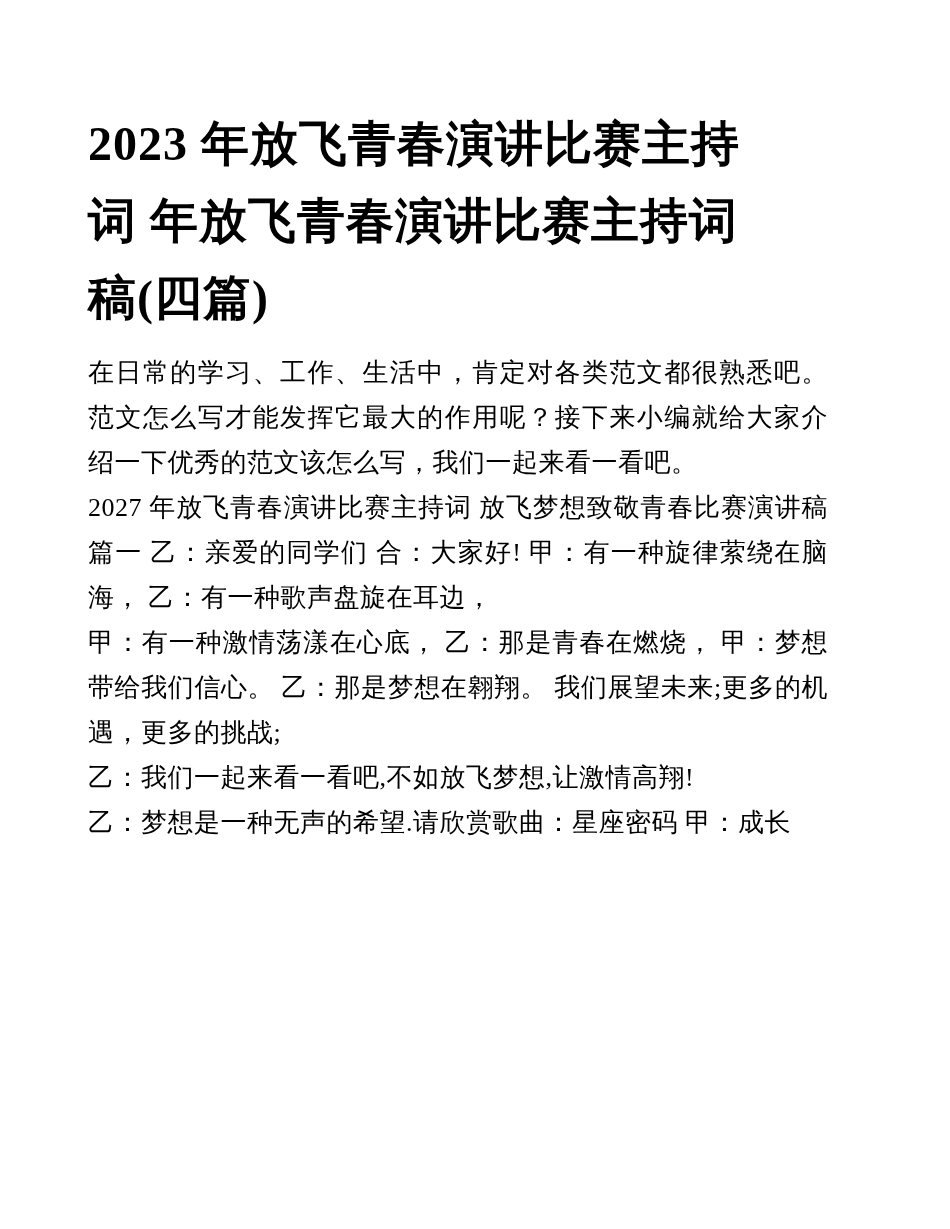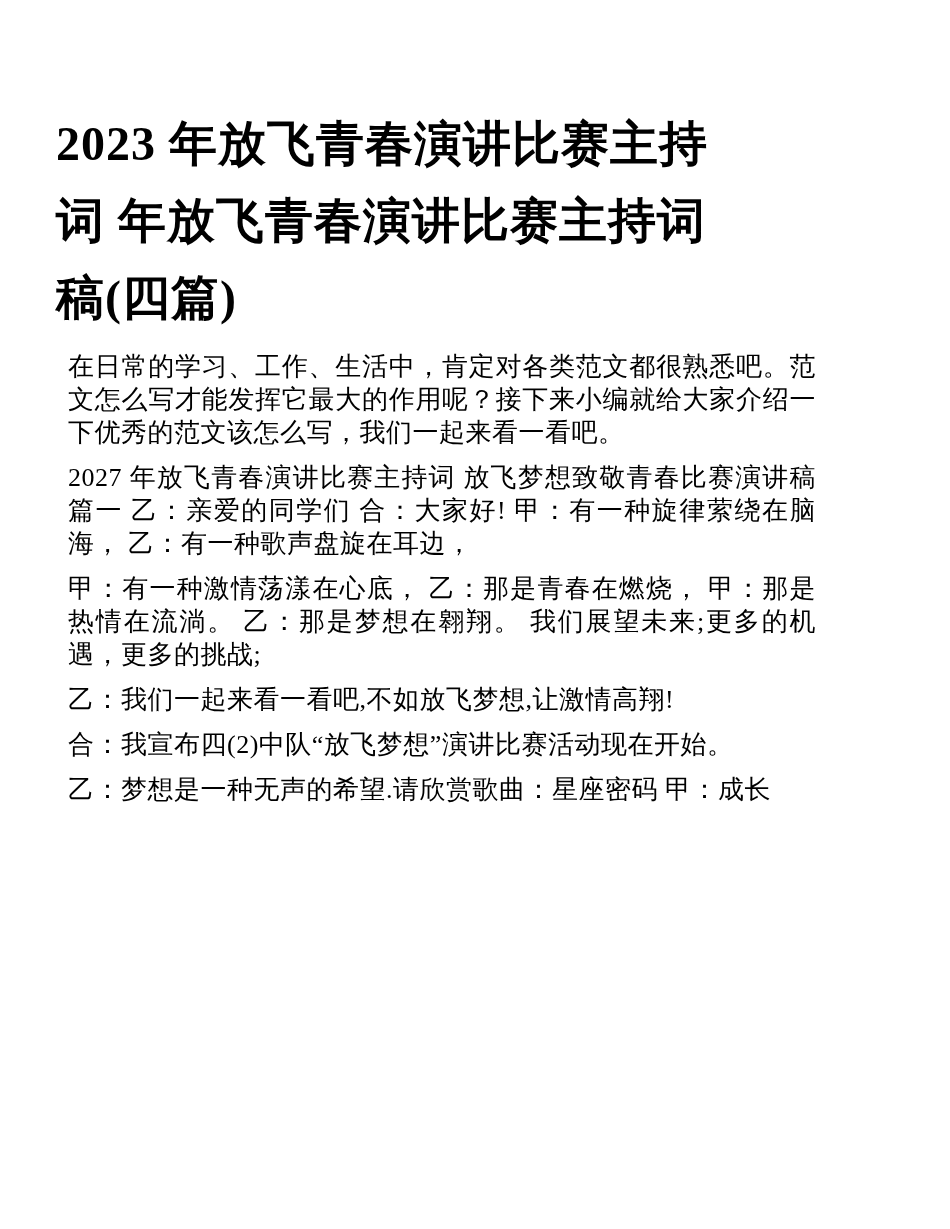--- a/index.html
+++ b/index.html
@@ -11,54 +11,53 @@
     width: 950px;
     height: 1229px;
     overflow: hidden;
     font-family: "Liberation Serif", "DejaVu Serif", serif;
     color: #000000;
   }
   .page {
     box-sizing: border-box;
     width: 950px;
     height: 1229px;
-    padding: 105px 122px 0 56px;
+    padding: 105px 122px 0 88px;
     background: #ffffff;
     overflow: hidden;
   }
   .doc-title {
     margin: 0 0 14px 0;
     font-size: 48px;
     font-weight: bold;
     line-height: 77px;
     letter-spacing: 1px;
   }
   .title-line {
     display: block;
     white-space: nowrap;
   }
   .doc-body p {
-    margin: 12px;
+    margin: 0;
     font-size: 26px;
-    line-height: 33px;
+    line-height: 45px;
     text-align: justify;
     letter-spacing: 0.5px;
     word-break: normal;
   }
 </style>
 </head>
 <body>
 
 <div class="page">
   <h1 class="doc-title">
     <span class="title-line">2023 年放飞青春演讲比赛主持</span>
     <span class="title-line">词 年放飞青春演讲比赛主持词</span>
     <span class="title-line">稿(四篇)</span>
   </h1>
   <div class="doc-body">
     <p>在日常的学习、工作、生活中，肯定对各类范文都很熟悉吧。范文怎么写才能发挥它最大的作用呢？接下来小编就给大家介绍一下优秀的范文该怎么写，我们一起来看一看吧。</p>
     <p>2027 年放飞青春演讲比赛主持词 放飞梦想致敬青春比赛演讲稿篇一 乙：亲爱的同学们 合：大家好! 甲：有一种旋律萦绕在脑海， 乙：有一种歌声盘旋在耳边，</p>
-    <p>甲：有一种激情荡漾在心底， 乙：那是青春在燃烧， 甲：那是热情在流淌。 乙：那是梦想在翱翔。 我们展望未来;更多的机遇，更多的挑战;</p>
+    <p>甲：有一种激情荡漾在心底， 乙：那是青春在燃烧， 甲：梦想带给我们信心。 乙：那是梦想在翱翔。 我们展望未来;更多的机遇，更多的挑战;</p>
     <p>乙：我们一起来看一看吧,不如放飞梦想,让激情高翔!</p>
-    <p>合：我宣布四(2)中队“放飞梦想”演讲比赛活动现在开始。</p>
     <p>乙：梦想是一种无声的希望.请欣赏歌曲：星座密码 甲：成长</p>
   </div>
 </div>
 
 </body></html>

